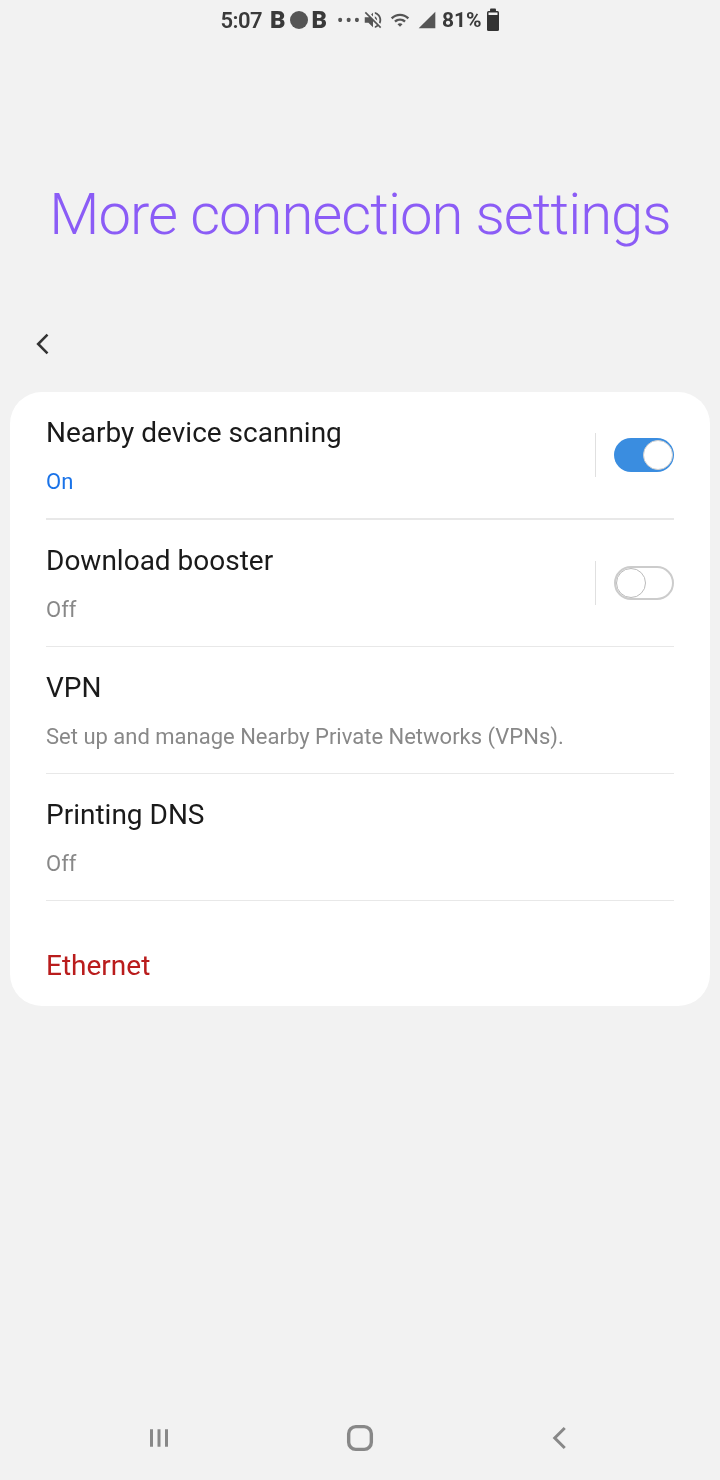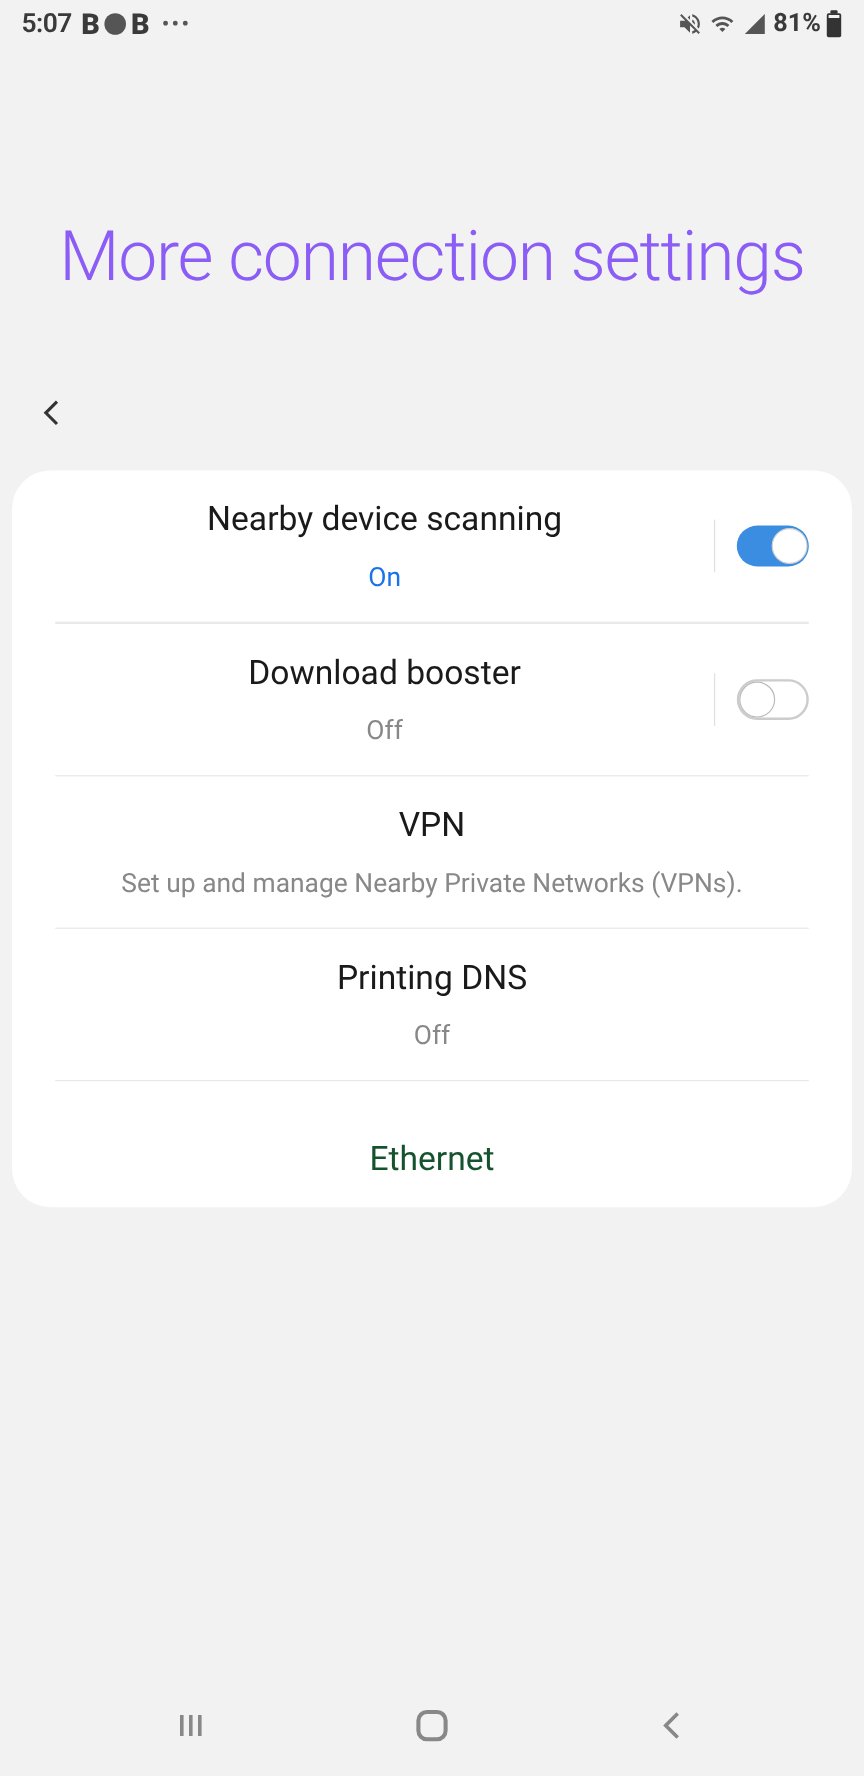--- a/index.html
+++ b/index.html
@@ -8,21 +8,21 @@
     height: 1480px;
     background: #f2f2f2;
     font-family: -apple-system, BlinkMacSystemFont, "Segoe UI", Roboto, sans-serif;
     overflow: hidden;
     position: relative;
   }
   .status-bar {
     height: 40px;
     display: flex;
     align-items: center;
-    justify-content: space-between;
+    justify-content: center;
     padding: 12px 18px;
     font-size: 22px;
     color: #3a3a3a;
     font-weight: 500;
   }
   .status-left { display: flex; align-items: center; gap: 8px; }
   .status-right { display: flex; align-items: center; gap: 4px; }
   .status-time { font-weight: 600; letter-spacing: -0.5px; }
   .bob-icons { display: flex; align-items: center; gap: 4px; }
   .bob-b { font-weight: 900; font-size: 24px; }
@@ -55,27 +55,27 @@
     padding: 0 0;
     overflow: hidden;
   }
   .setting-row {
     display: flex;
     align-items: center;
     justify-content: space-between;
     padding: 24px 36px;
     min-height: 88px;
   }
-  .setting-text { flex: 1; text-align: center; }
+  .setting-text { flex: 1; }
   .setting-title {
     font-size: 28px;
     color: #1a1a1a;
     font-weight: 400;
   }
-  .setting-title.disabled { color: #14532d; margin-top: 24px; }
+  .setting-title.disabled { color: #b91c1c; margin-top: 24px; }
   .setting-sub {
     font-size: 22px;
     color: #888;
     margin-top: 20px;
   }
   .setting-sub.on { color: #1a73e8; }
   .divider {
     height: 1px;
     background: #e8e8e8;
     margin: 0 36px;

